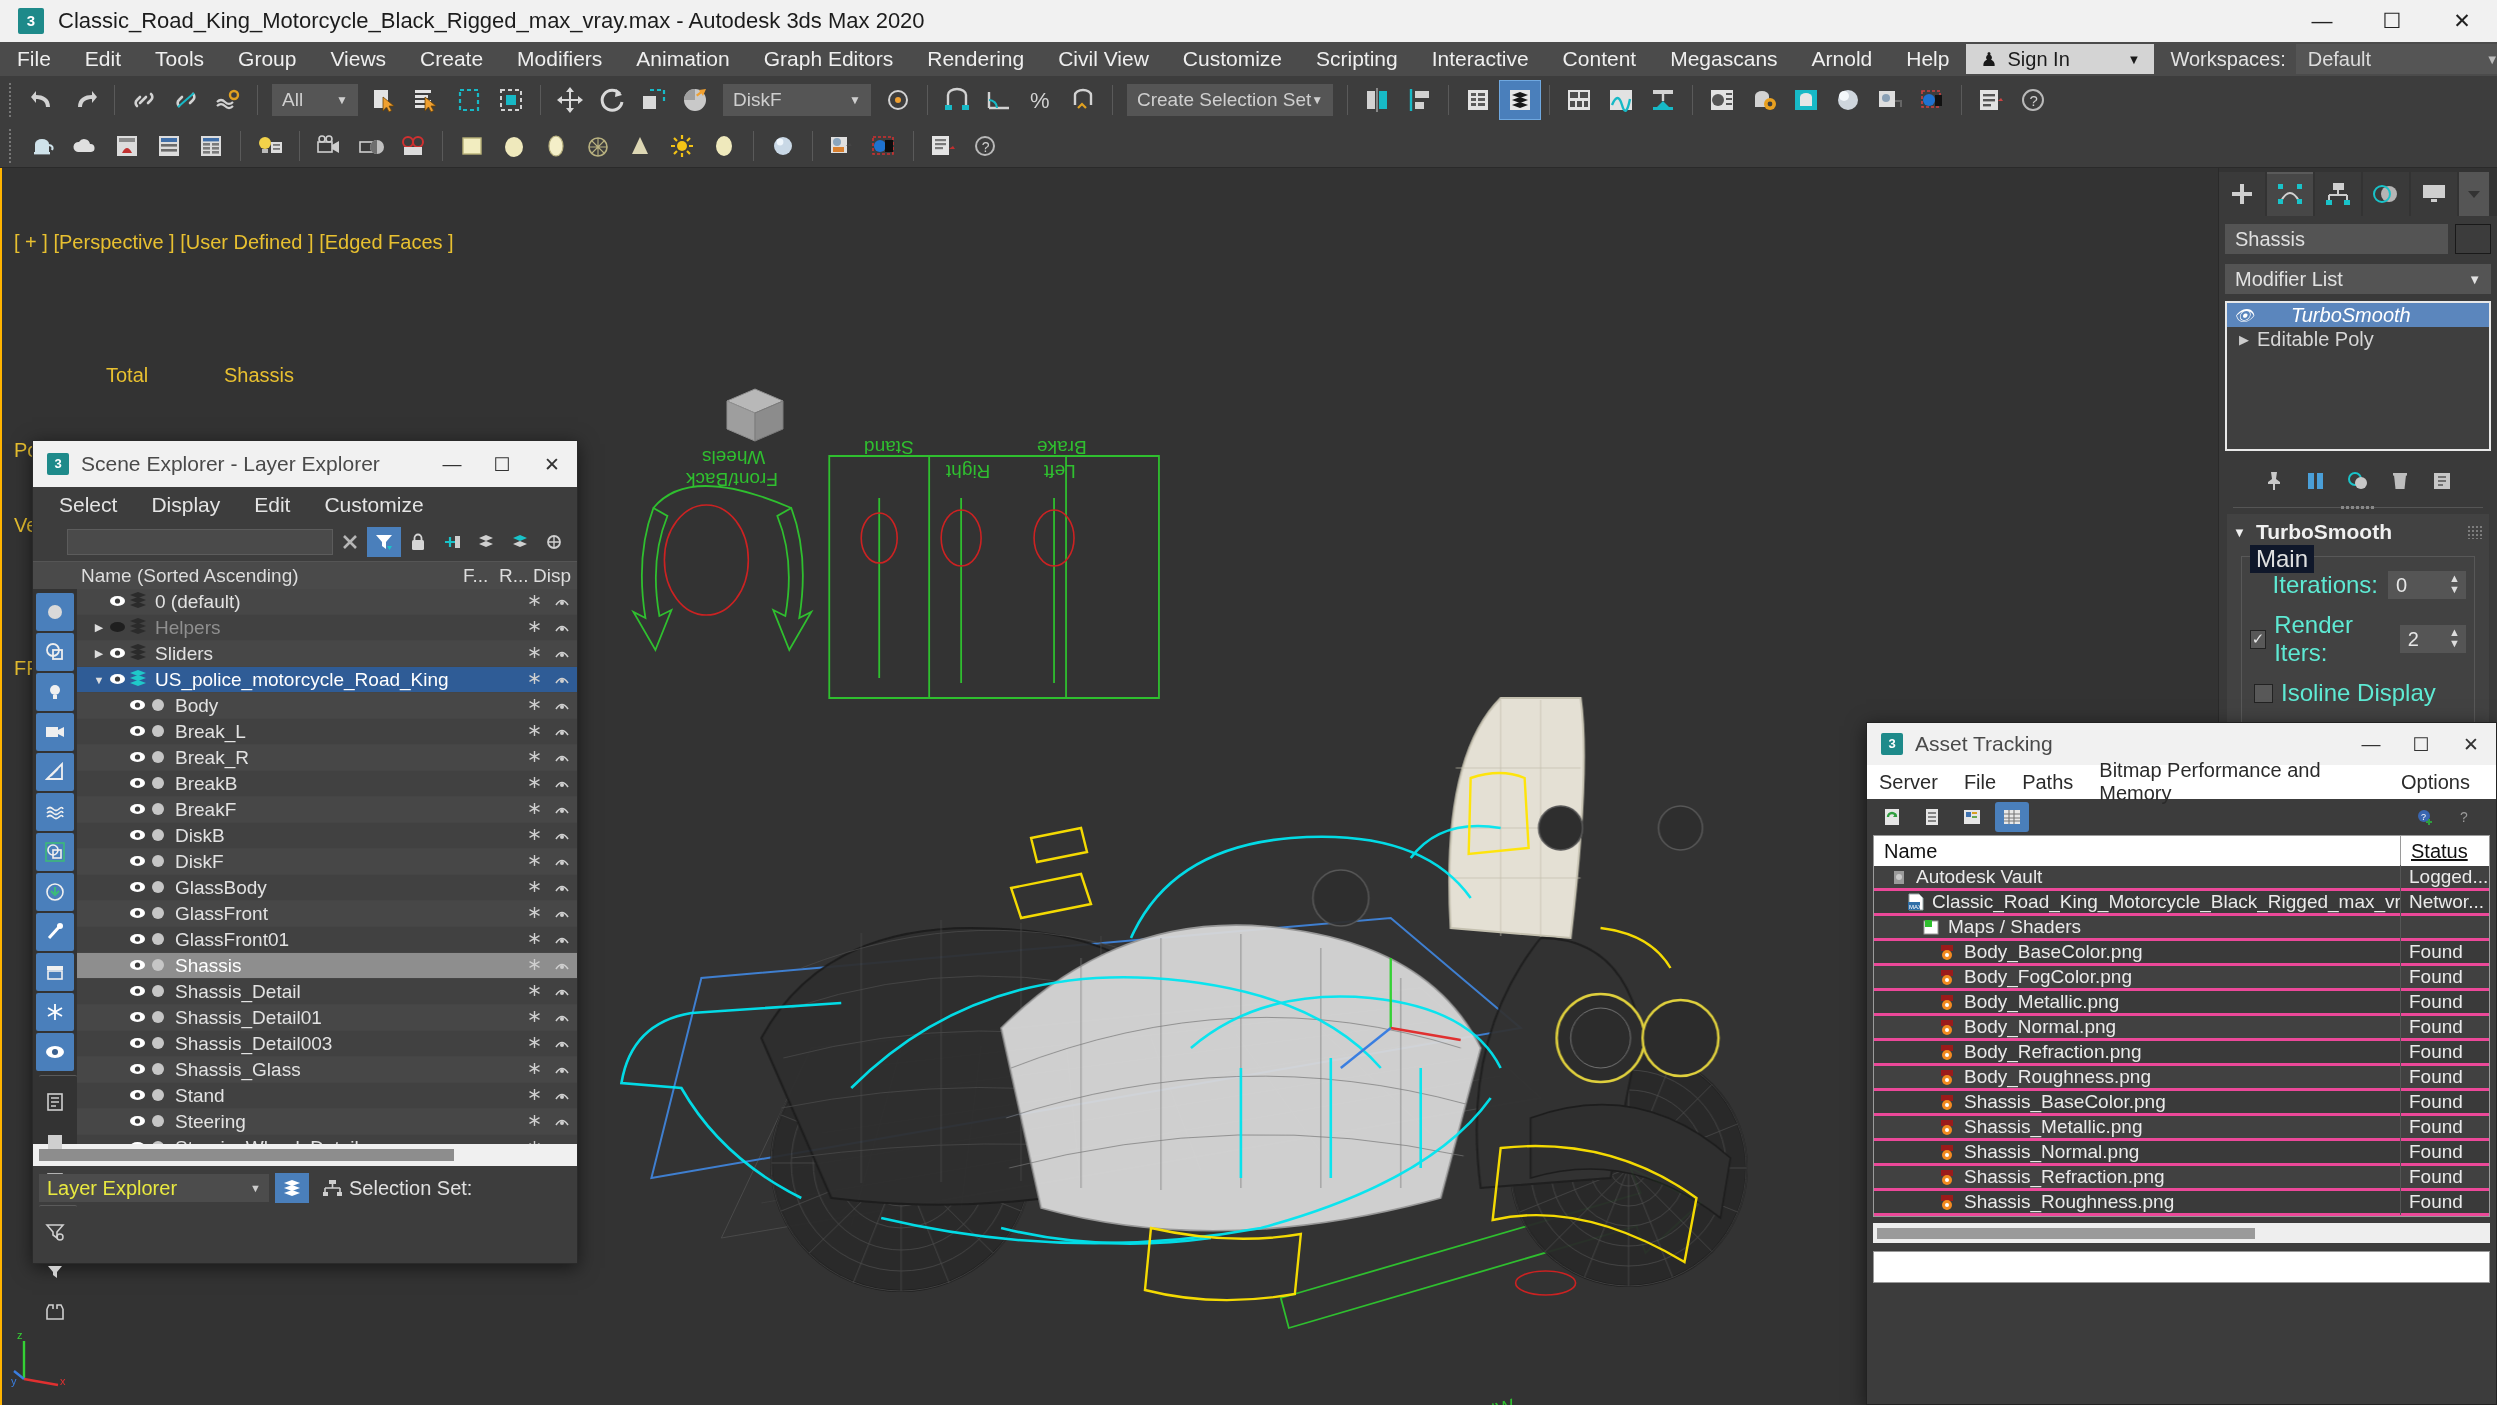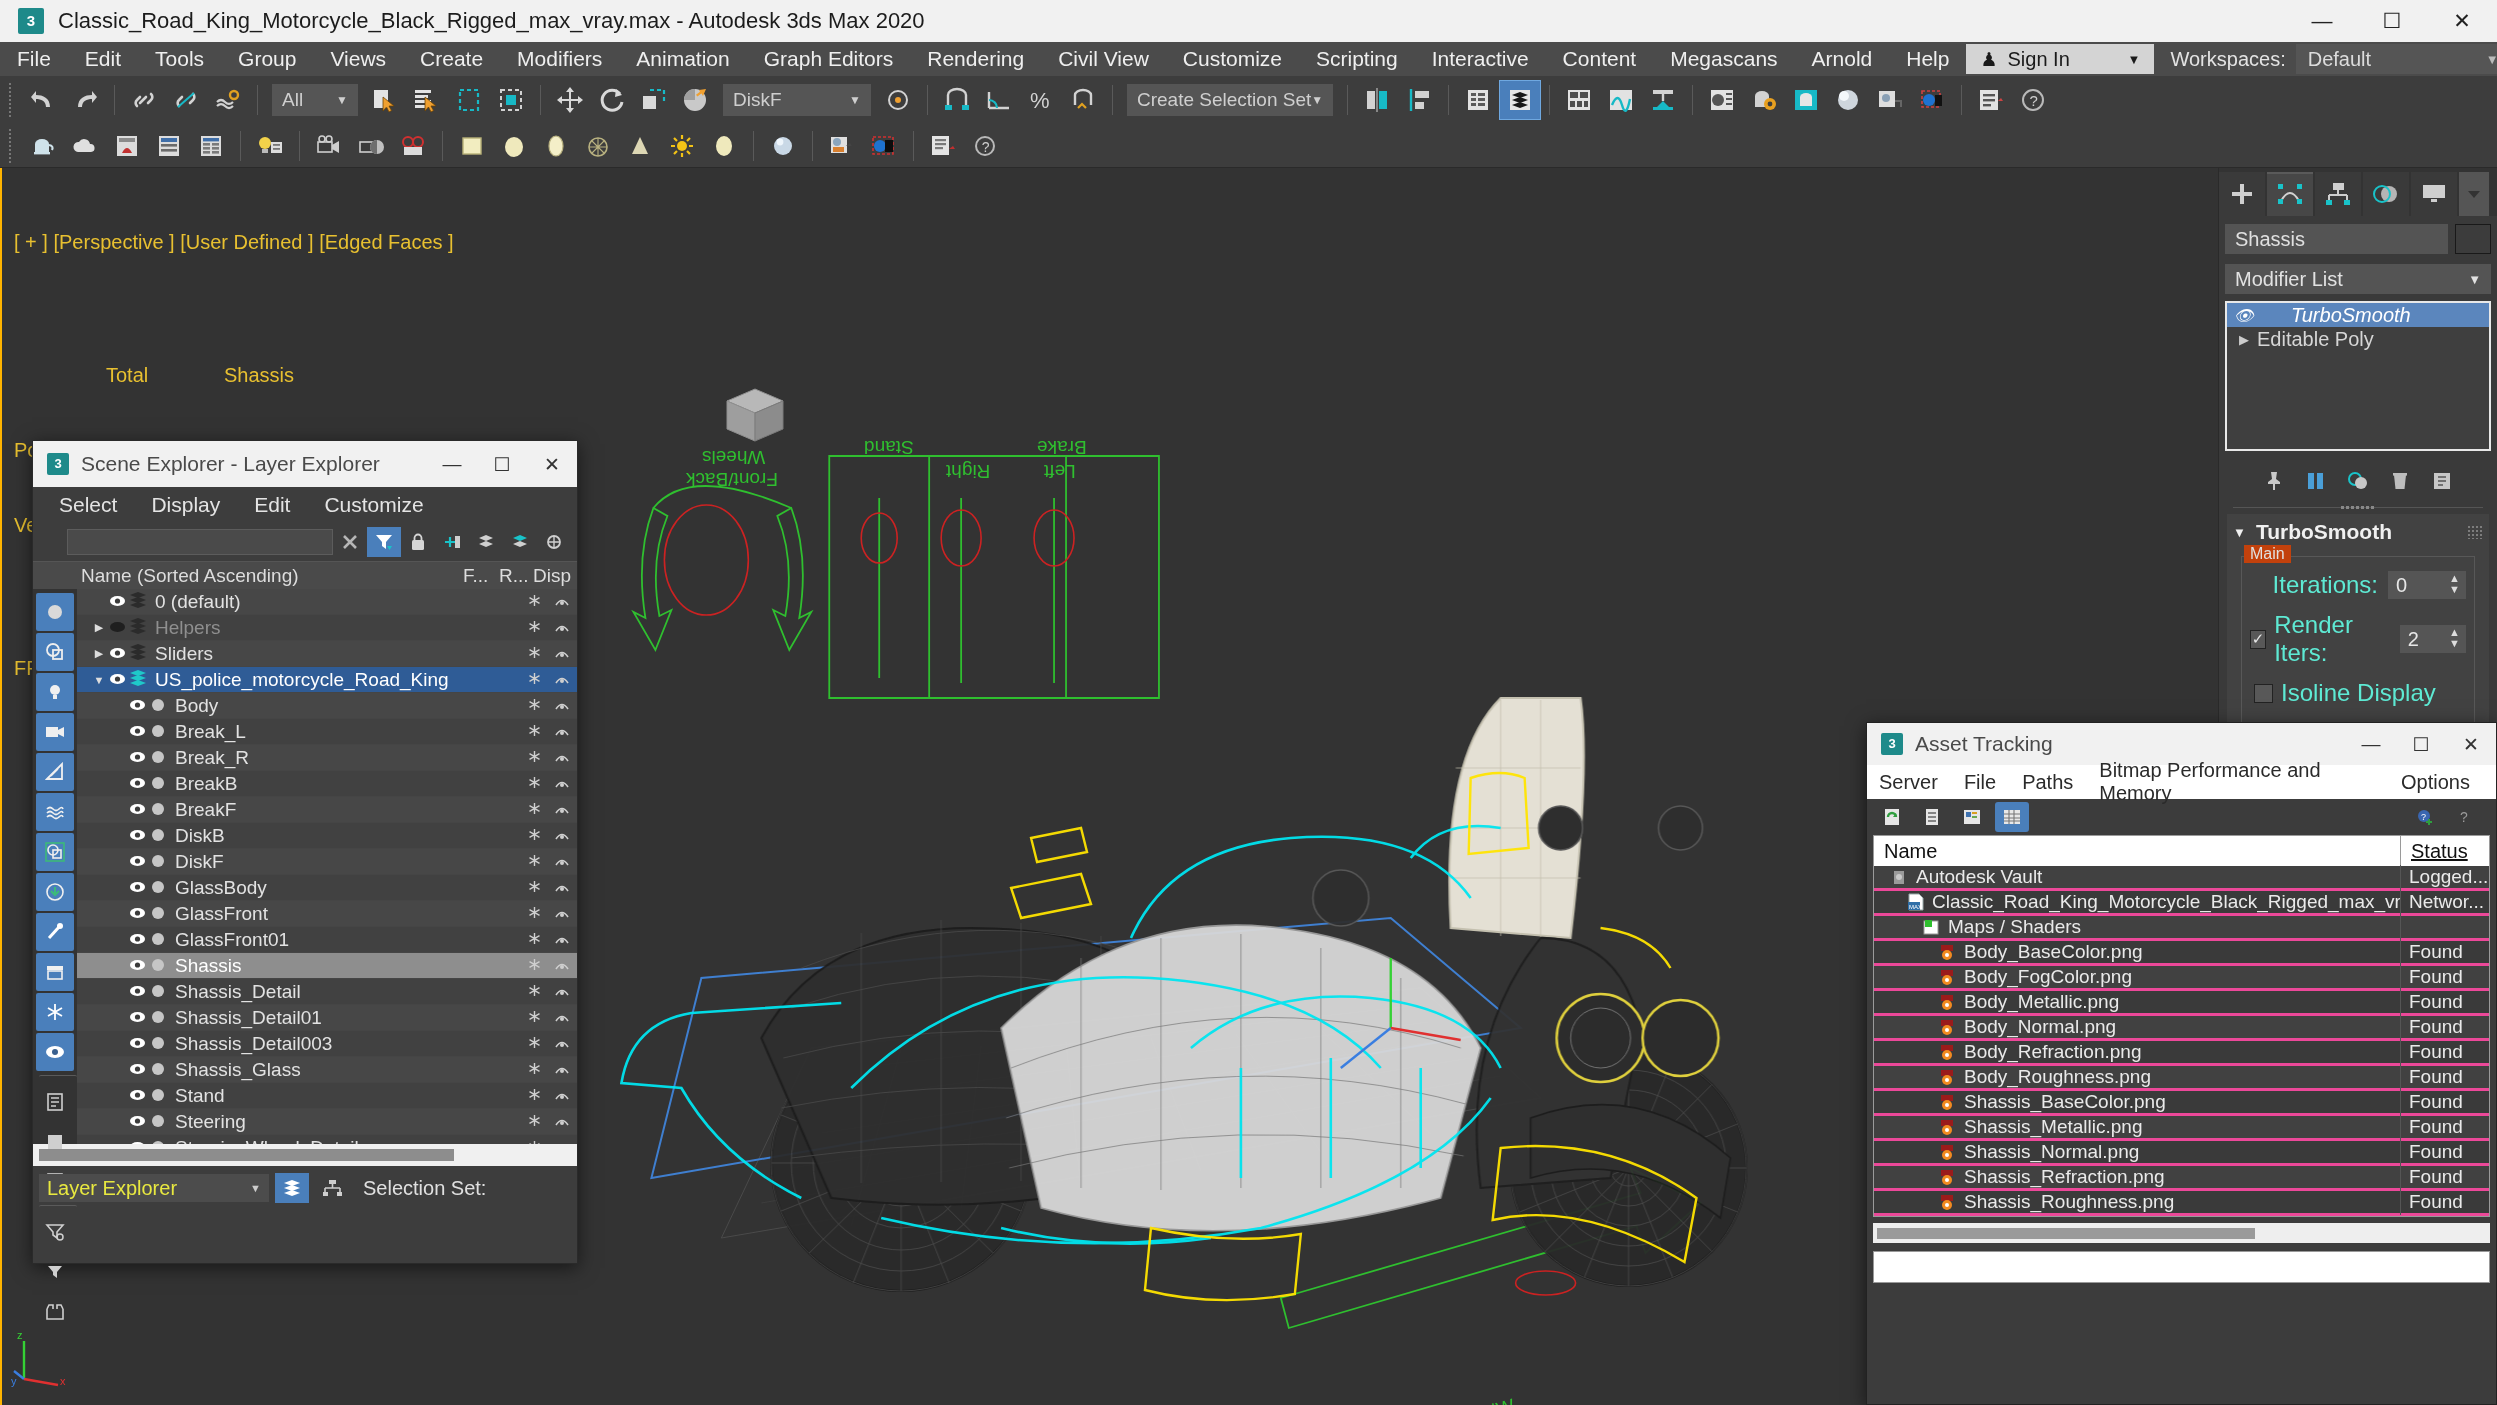--- a/index.html
+++ b/index.html
@@ -108,22 +108,22 @@
   .cp-divider::after{ content:""; position:absolute; left:50%; top:-2px; margin-left:-18px;
       width:36px;height:5px;
       background-image:radial-gradient(circle, #888 40%, transparent 45%);
       background-size:5px 5px;}
   .rollout{ margin:6px 8px; background:#424242; padding:6px 6px 10px 6px;}
   .rollout .rtitle{ font-size:21px; font-weight:bold; color:#f0f0f0; display:flex; align-items:center;}
   .rollout .rtitle .tri{ margin-right:10px; font-size:13px; }
   .rollout .grip2{ margin-left:auto; width:16px;height:14px;
      background-image:radial-gradient(circle,#7d7d7d 40%,transparent 45%); background-size:4px 4px;}
   .grpbox{ border:1px solid #585858; margin:12px 8px 0 8px; padding:14px 8px 10px 8px; position:relative;}
-  .grpbox > .glabel{ position:absolute; top:-12px; left:2px; background:#c2410c; padding:0 6px;
-                     font-size:16px; color:#e0e0e0;}
+  .grpbox > .glabel{ position:absolute; top:-12px; left:8px; background:#0f172a; padding:0 6px;
+                     font-size:24px; color:#e0e0e0;}
   .frow{ display:flex; align-items:center; justify-content:flex-end; margin-bottom:12px; }
   .frow .flabel{ font-size:24px; color:#5eead4; margin-right:10px; }
   .spin{ width:78px; height:28px; background:#555; display:flex; align-items:center;
          padding-left:8px; font-size:20px; color:#e6e6e6; position:relative;}
   .spin .arrows{ position:absolute; right:6px; top:2px; font-size:11px; line-height:11px; color:#ddd;}
   .cbox{ width:19px;height:19px;border:1px solid #222; background:#585858; display:inline-flex;
          align-items:center; justify-content:center; font-size:15px; color:#e9e9e9; margin-right:8px;}
   
   #scene-explorer{
     position:absolute; left:32px; top:440px; width:546px; height:824px;
@@ -166,21 +166,21 @@
   .lrow .cfrz{ width:26px; text-align:center; font-size:14px; color:#ddd;}
   .lrow .cdisp{ width:30px; text-align:center; }
   .se-hscroll{ height:22px; background:#f0f0f0; display:flex; align-items:center; padding:0 6px;}
   .se-hscroll .thumb{ height:12px; background:#8d8d8d; width:78%; }
   .se-footer{ height:44px; display:flex; align-items:center; padding:0 6px; background:#3d3d3d;}
   .se-combo{ flex:0 0 230px; height:28px; background:#4c4c4c; display:flex; align-items:center;
              padding:0 8px; color:#e8e840; font-size:20px; }
   .se-combo .caret{ margin-left:auto; font-size:11px; color:#ccc;}
   .se-fbtn{ width:34px;height:30px;margin-left:6px;display:flex;align-items:center;justify-content:center;}
   .se-fbtn.on{ background:#4a7fbb; }
-  .se-selset{ margin-left:14px; font-size:20px; color:#e0e0e0; }
+  .se-selset{ font-size:20px; color:#e0e0e0; }
   
   #asset-tracking{
     position:absolute; left:1866px; top:722px; width:631px; height:683px;
     background:#3c3c3c; border:1px solid #222;
     box-shadow:0 4px 18px rgba(0,0,0,.55);
   }
   .at-menu{ height:34px; background:#fff; display:flex; align-items:center; padding-left:12px; }
   .at-menu .m{ margin-right:26px; font-size:20px; color:#2b2b2b; }
   .at-tools{ height:36px; background:#3c3c3c; display:flex; align-items:center; padding:0 8px; }
   .atb{ width:34px;height:30px;display:flex;align-items:center;justify-content:center;

